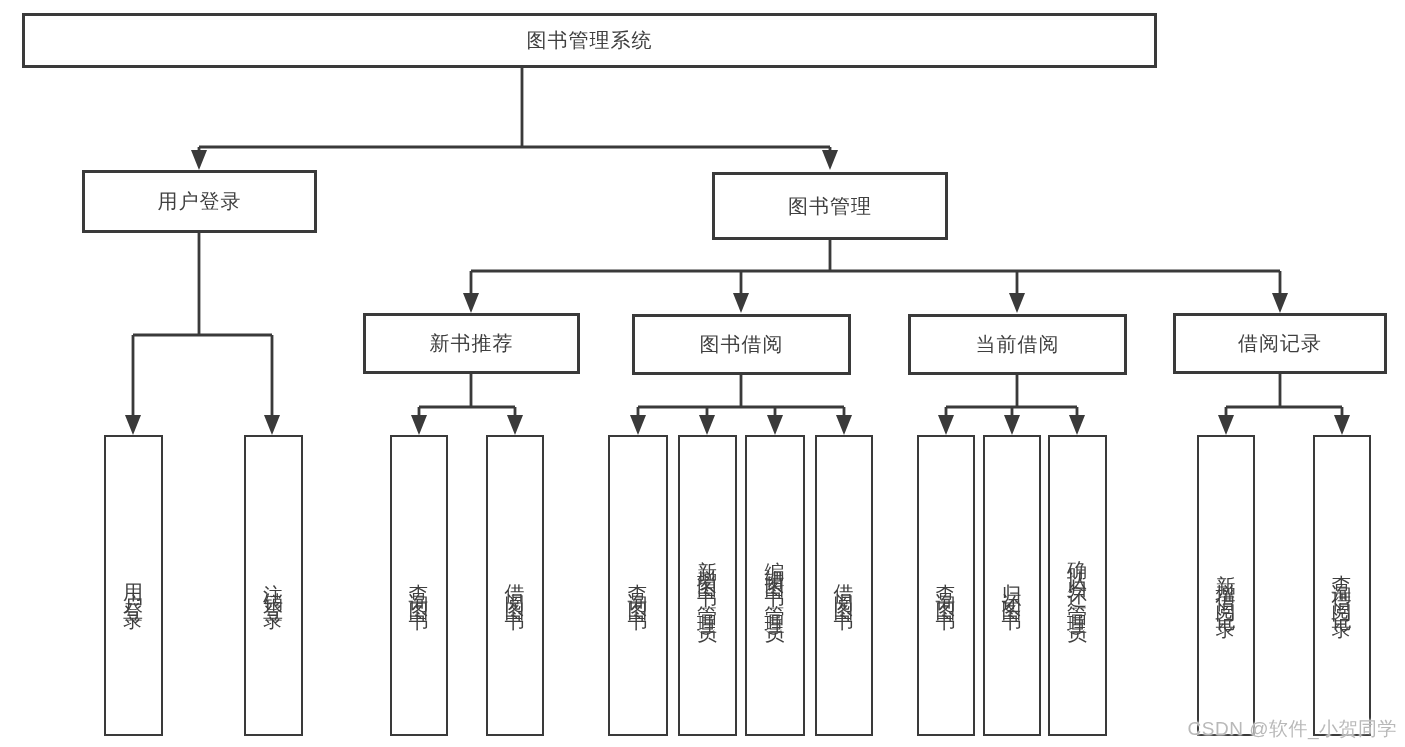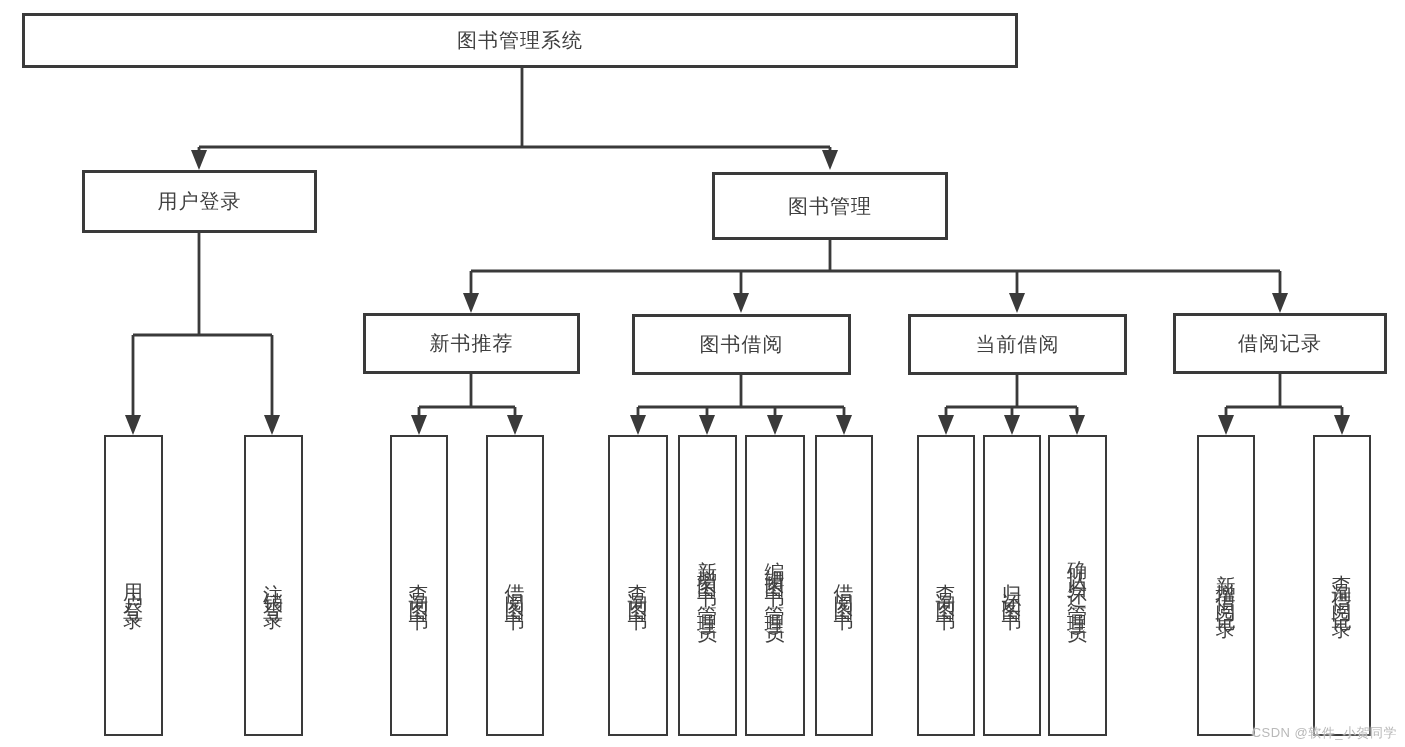--- a/index.html
+++ b/index.html
@@ -27,21 +27,21 @@
     border-width:2.5px;
     writing-mode:vertical-rl;
     text-orientation:mixed;
     letter-spacing:9px;
     font-size:20px;
     line-height:1;
   }
   .watermark{
     position:absolute;
     right:8px;bottom:5px;
-    font-size:13px;
+    font-size:19px;
     color:#b9b9b9;
     letter-spacing:0.5px;
     text-shadow:0 0 3px #ffffff,0 0 2px #ffffff;
     z-index:5;
     white-space:nowrap;
     text-align:center;
   }
 </style>
 </head>
 <body>
@@ -81,21 +81,21 @@
       <polygon points="775,435 767,415 783,415"></polygon>
       <polygon points="844,435 836,415 852,415"></polygon>
       <polygon points="946,435 938,415 954,415"></polygon>
       <polygon points="1012,435 1004,415 1020,415"></polygon>
       <polygon points="1077,435 1069,415 1085,415"></polygon>
       <polygon points="1226,435 1218,415 1234,415"></polygon>
       <polygon points="1342,435 1334,415 1350,415"></polygon>
     </g>
   </svg>
 
-  <div class="box" style="left:22px;top:13px;width:996px;height:55px;">
+  <div class="box" style="left:22px;top:13px;width:1135px;height:55px;">
     <span>图书管理系统</span>
   </div>
 
   <div class="box" style="left:82px;top:170px;width:235px;height:63px;">
     <span>用户登录</span>
   </div>
   <div class="box" style="left:712px;top:172px;width:236px;height:68px;">
     <span>图书管理</span>
   </div>
 

